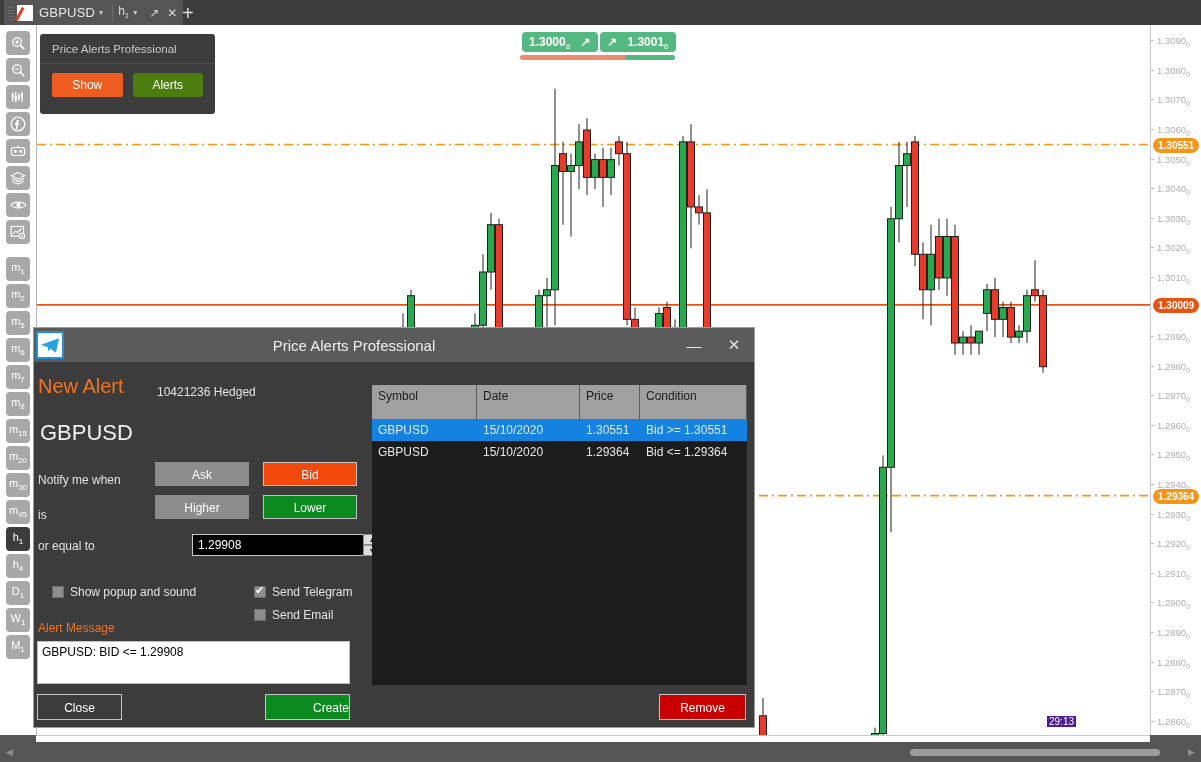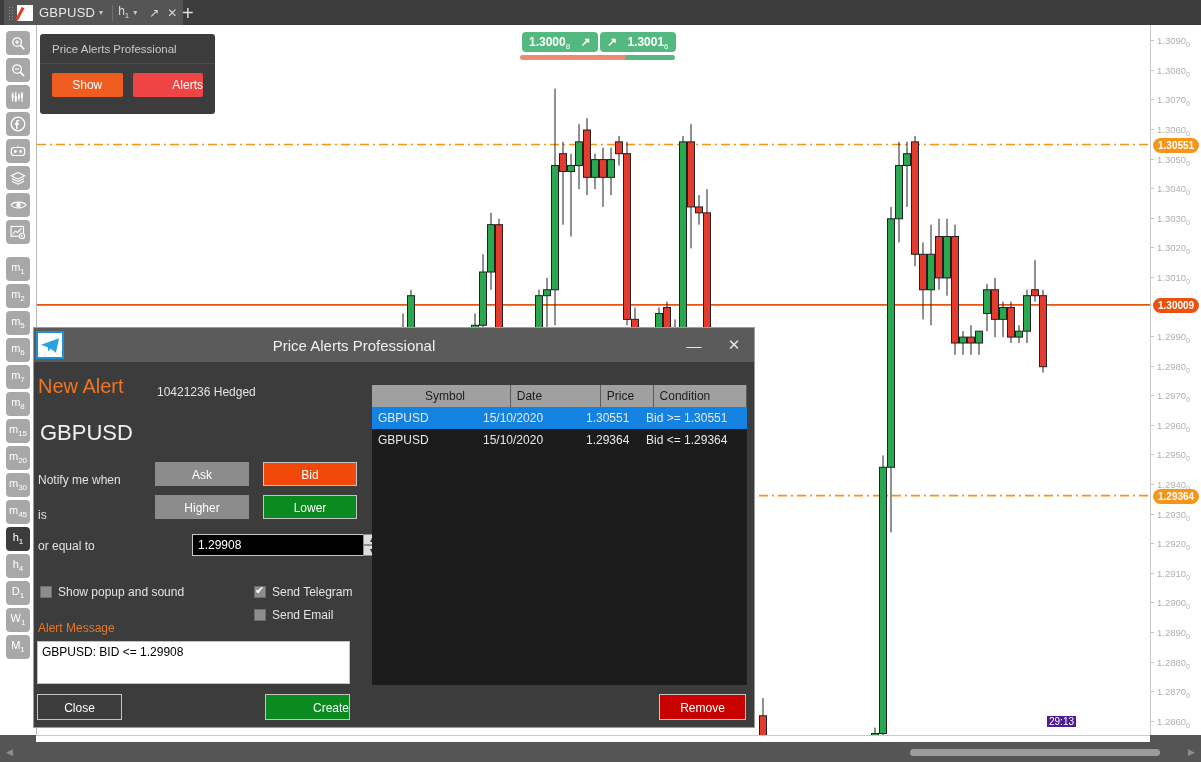--- a/index.html
+++ b/index.html
@@ -127,21 +127,21 @@
   #papanel .pp-title {
     color: #c9c9c9; font-size: 11.5px; padding: 9px 0 8px 12px;
     border-bottom: 1px solid #4d4d4d;
   }
   #papanel .pp-btns { display: flex; gap: 10px; padding: 9px 12px 0 12px; }
   .pp-btn {
     flex: 1; height: 24px; line-height: 24px; text-align: center;
     color: #ffffff; font-size: 12px; border-radius: 2px;
   }
   .pp-btn.hide { background: #ef5c20; }
-  .pp-btn.alerts { background: #ef4444; text-align: right; }
+  .pp-btn.alerts { background: #4d7c0f; }
 
   
   #dialog {
     position: absolute; left: 33px; top: 327px; width: 722px; height: 401px;
     background: #3c3c3c;
     border: 1px solid #9c9c9c;
   }
   #dlg-title {
     position: absolute; left: 0; top: 0; width: 720px; height: 34px;
     background: #5b5b5b; display: flex; align-items: center;
@@ -209,21 +209,21 @@
     border: 1px solid #c4c4c4;
   }
   .btn-bottom.close { background: #3c3c3c; }
   .btn-bottom.create { background: #0a8a1f; text-align: right; }
 
   
   #alert-table {
     position: absolute; left: 372px; top: 385px; width: 375px; height: 300px;
     background: #1c1c1c;
   }
-  .tbl-head { display: flex; height: 22px; background: #a0a0a0; padding-left: 47px; }
+  .tbl-head { display: flex; height: 34px; background: #a0a0a0; }
   .tbl-head div {
     font-size: 12px; color: #1c1c1c; line-height: 22px;
     padding-left: 6px; border-right: 1px solid #5d5d5d;
   }
   .tbl-row { display: flex; height: 22px; }
   .tbl-row div { font-size: 12px; color: #e8e8e8; line-height: 22px; padding-left: 6px; }
   .tbl-row.sel { background: #1482e0; }
   .c-sym { width: 105px; }
   .c-date { width: 103px; }
   .c-price { width: 60px; }
@@ -826,21 +826,21 @@
   <div class="dlg-btn green" style="left:263px; top:495px;">Lower</div>
 
   <div class="spin-wrap">
     <div class="spin-input">1.29908</div>
     <div class="spin-btns">
       <div class="spin-b">▲</div>
       <div class="spin-b">▼</div>
     </div>
   </div>
 
-  <div class="chk-row" style="left:40px; top:585px;">
+  <div class="chk-row" style="left:52px; top:585px;">
     <span class="chk" id="chk1"></span>
     <span>Show popup and sound</span>
   </div>
   <div class="chk-row" style="left:254px; top:585px;">
     <span class="chk on" id="chk2"></span>
     <span>Send Telegram</span>
   </div>
   <div class="chk-row" style="left:254px; top:608px;">
     <span class="chk" id="chk3"></span>
     <span>Send Email</span>

